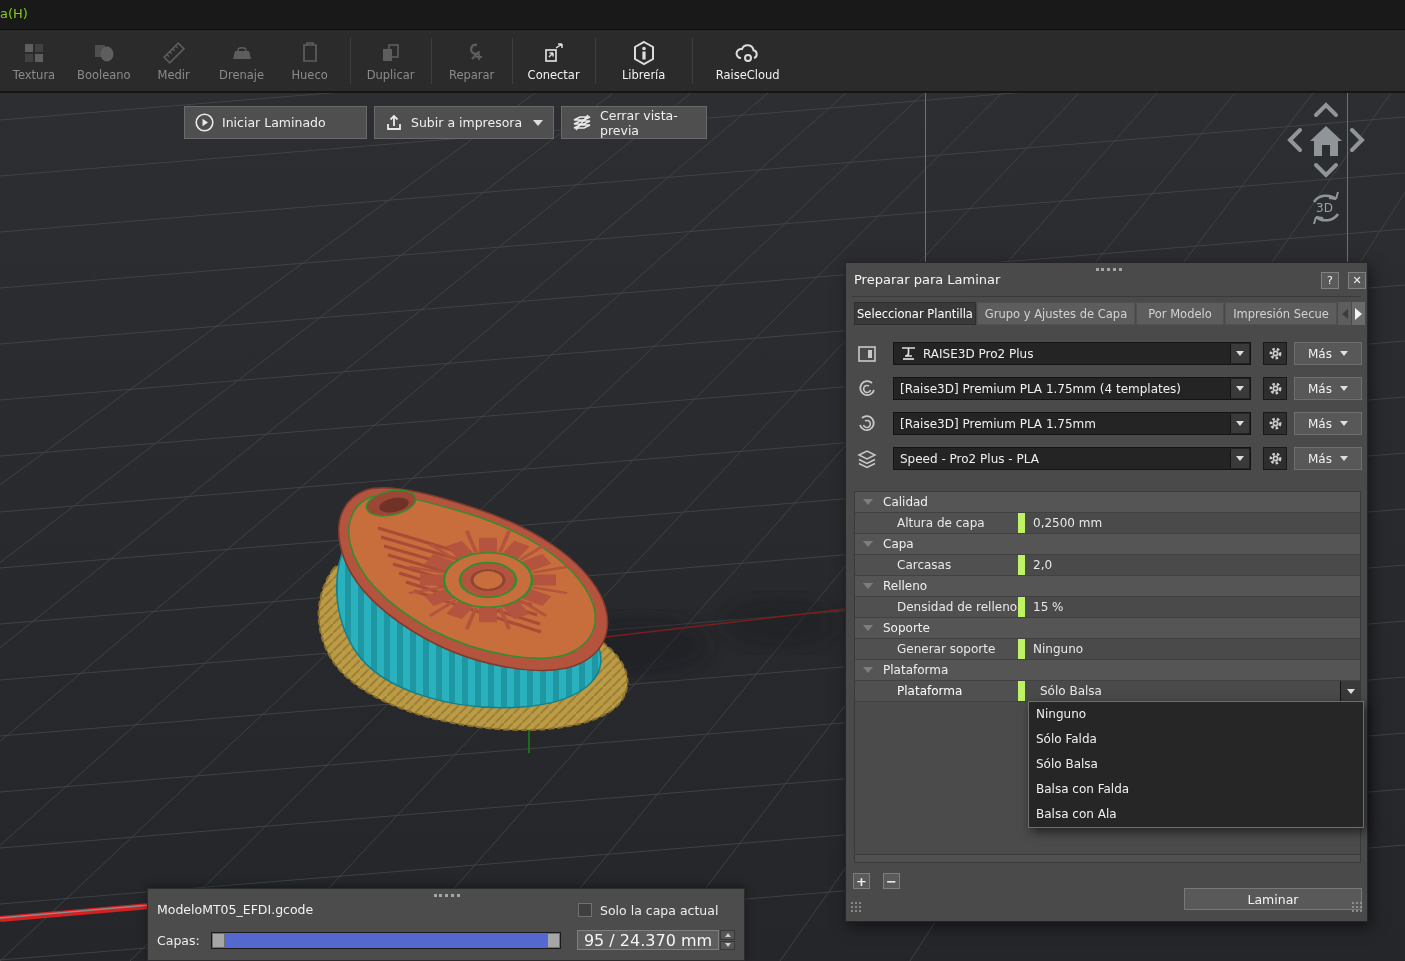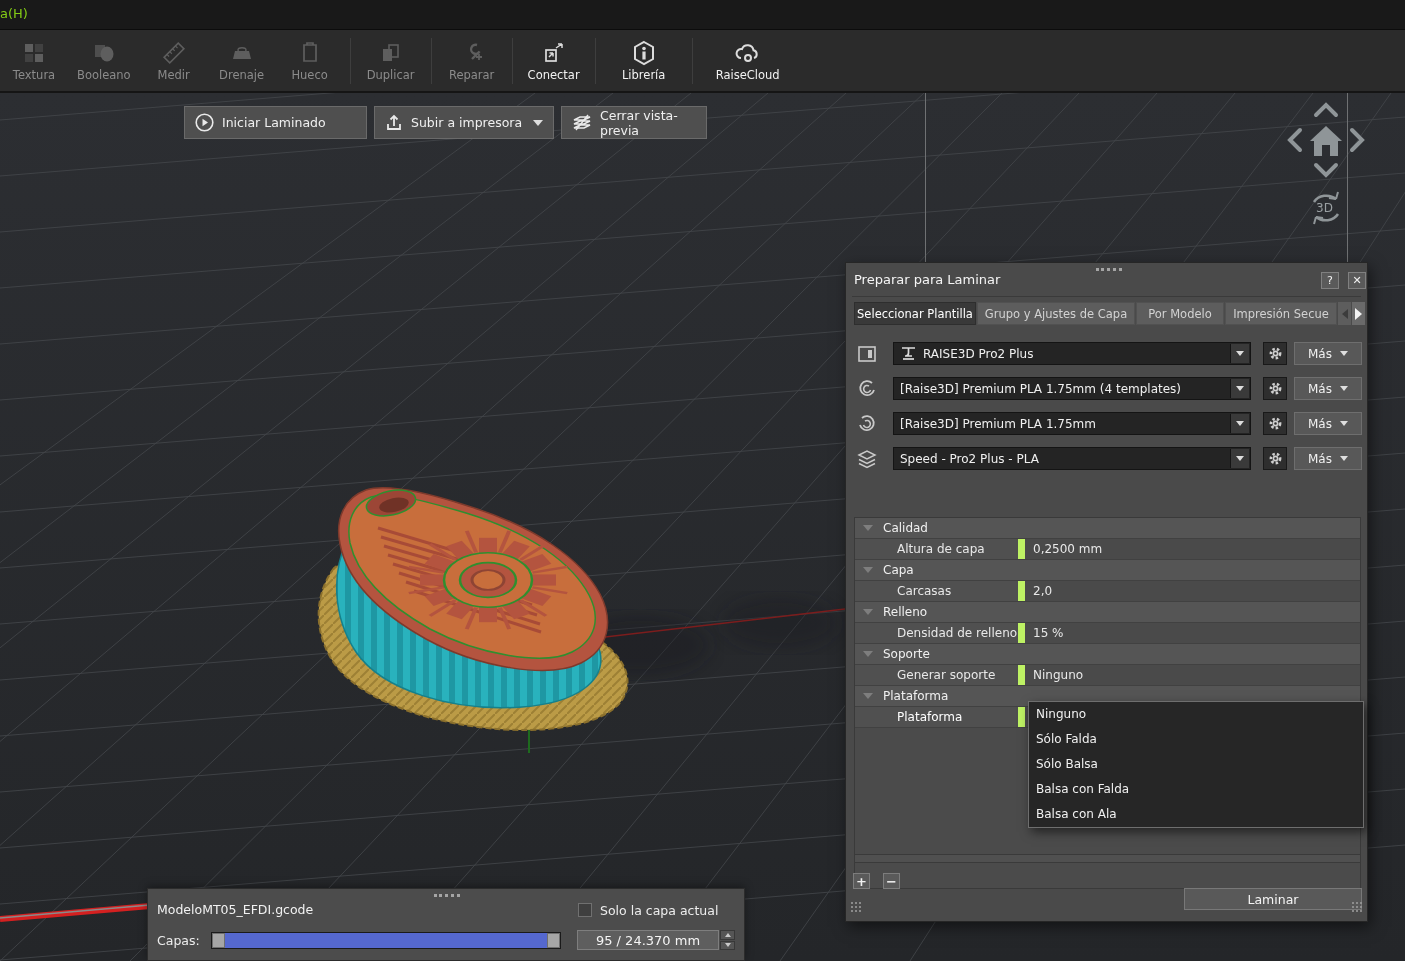--- a/index.html
+++ b/index.html
@@ -46,21 +46,21 @@
   .chev-l{width:0;height:0;border-top:5px solid transparent;border-bottom:5px solid transparent;border-right:6px solid #3c3c3c;}
   .chev-r{width:0;height:0;border-top:6px solid transparent;border-bottom:6px solid transparent;border-left:7px solid #f2f2f2;}
   .sel-row{position:absolute;left:0;width:523px;height:24px;}
   .sel-icon{position:absolute;left:8px;top:0;width:26px;height:24px;color:#c9c9c9;display:flex;align-items:center;justify-content:center;}
   .combo{position:absolute;left:47px;top:0;width:358px;height:23px;background:#242424;border:1px solid #141414;box-sizing:border-box;color:#f0f0f0;display:flex;align-items:center;gap:6px;padding-left:6px;}
   .combo .combo-arrow{position:absolute;right:1px;top:1px;bottom:1px;width:18px;background:#3a3a3a;border-left:1px solid #141414;display:flex;align-items:center;justify-content:center;}
   .combo .ctext{white-space:nowrap;overflow:hidden;max-width:310px;}
   .gear-btn{position:absolute;left:417px;top:0;width:24px;height:23px;background:#2e2e2e;border:1px solid #191919;box-sizing:border-box;display:flex;align-items:center;justify-content:center;color:#cfcfcf;}
   .mas-btn{position:absolute;left:448px;top:0;width:68px;height:23px;background:#585858;border:1px solid #6e6e6e;box-sizing:border-box;display:flex;align-items:center;justify-content:center;gap:8px;color:#f0f0f0;font-size:12px;}
   
-  .stable{position:absolute;left:8px;top:228px;width:507px;height:372px;background:#4b4b4b;border:1px solid #3a3a3a;box-sizing:border-box;margin-top:26px;}
+  .stable{position:absolute;left:8px;top:228px;width:507px;height:372px;background:#4b4b4b;border:1px solid #3a3a3a;box-sizing:border-box;}
   .srow{height:21px;display:flex;align-items:center;border-bottom:1px solid #414141;box-sizing:border-box;font-size:12px;}
   .srow.section{background:#555555;color:#f0f0f0;}
   .sec-tri{width:0;height:0;border-left:5px solid transparent;border-right:5px solid transparent;border-top:6px solid #7e7e7e;margin:0 10px 0 8px;}
   .srow.item .cell-label{width:170px;height:100%;display:flex;align-items:center;padding-left:42px;background:#505050;border-right:7px solid #bef264;box-sizing:border-box;}
   .srow.item .cell-value{flex:1;height:100%;display:flex;align-items:center;padding-left:8px;background:#4a4a4a;}
   .cell-label.selected{background:#2e7fd9;color:#ffffff;}
   .cell-value.comboed{padding:0;background:#242424;position:relative;}
   .cell-value.comboed .ctext{padding-left:7px;}
   .cell-value.comboed .combo-arrow{position:absolute;right:0;top:0;bottom:0;width:19px;background:#3a3a3a;border-left:1px solid #141414;display:flex;align-items:center;justify-content:center;}
   .table-strip{position:absolute;left:8px;top:591px;width:507px;height:9px;background:#505050;border:1px solid #3a3a3a;box-sizing:border-box;}
@@ -73,21 +73,21 @@
   
   .layer-panel{position:absolute;left:147px;top:888px;width:598px;height:73px;background:#4c4c4c;border:1px solid #2c2c2c;box-sizing:border-box;z-index:8;box-shadow:0 -2px 8px rgba(0,0,0,.35);}
   .lp-dots{left:286px;top:5px;}
   .lp-file{position:absolute;left:9px;top:13px;font-size:12.5px;color:#f2f2f2;}
   .lp-check{position:absolute;left:430px;top:14px;width:14px;height:14px;background:#3f3f3f;border:1px solid #707070;box-sizing:border-box;}
   .lp-check-label{position:absolute;left:452px;top:14px;font-size:12.5px;color:#ededed;}
   .lp-capas{position:absolute;left:9px;top:44px;font-size:12.5px;color:#ededed;}
   .lp-slider{position:absolute;left:63px;top:43px;width:350px;height:17px;background:#2b2b2b;border:1px solid #1a1a1a;box-sizing:border-box;}
   .lp-handle{position:absolute;top:0;width:13px;height:15px;background:#a6a6a6;border:1px solid #6f6f6f;box-sizing:border-box;}
   .lp-fill{position:absolute;left:13px;top:0;width:322px;height:15px;background:#5568cf;}
-  .lp-value{position:absolute;left:429px;top:41px;width:142px;height:20px;background:#5e5e5e;border:1px solid #7e7e7e;box-sizing:border-box;display:flex;align-items:center;justify-content:center;font-size:13px;color:#f5f5f5;}
+  .lp-value{position:absolute;left:429px;top:41px;width:142px;height:20px;background:#5e5e5e;border:1px solid #7e7e7e;box-sizing:border-box;display:flex;align-items:center;justify-content:center;font-size:16px;color:#f5f5f5;}
   .lp-spin{position:absolute;left:572px;top:41px;width:15px;height:20px;display:flex;flex-direction:column;gap:1px;}
   .lp-spin .sp{flex:1;background:#555555;border:1px solid #383838;box-sizing:border-box;display:flex;align-items:center;justify-content:center;}
   .tri-up-t{width:0;height:0;border-left:3px solid transparent;border-right:3px solid transparent;border-bottom:4px solid #c9c9c9;}
   .tri-dn-t{width:0;height:0;border-left:3px solid transparent;border-right:3px solid transparent;border-top:4px solid #c9c9c9;}
 </style>
 </head>
 <body>
 
 <div class="viewport">
   <svg width="1405" height="868" viewBox="0 0 1405 868">

